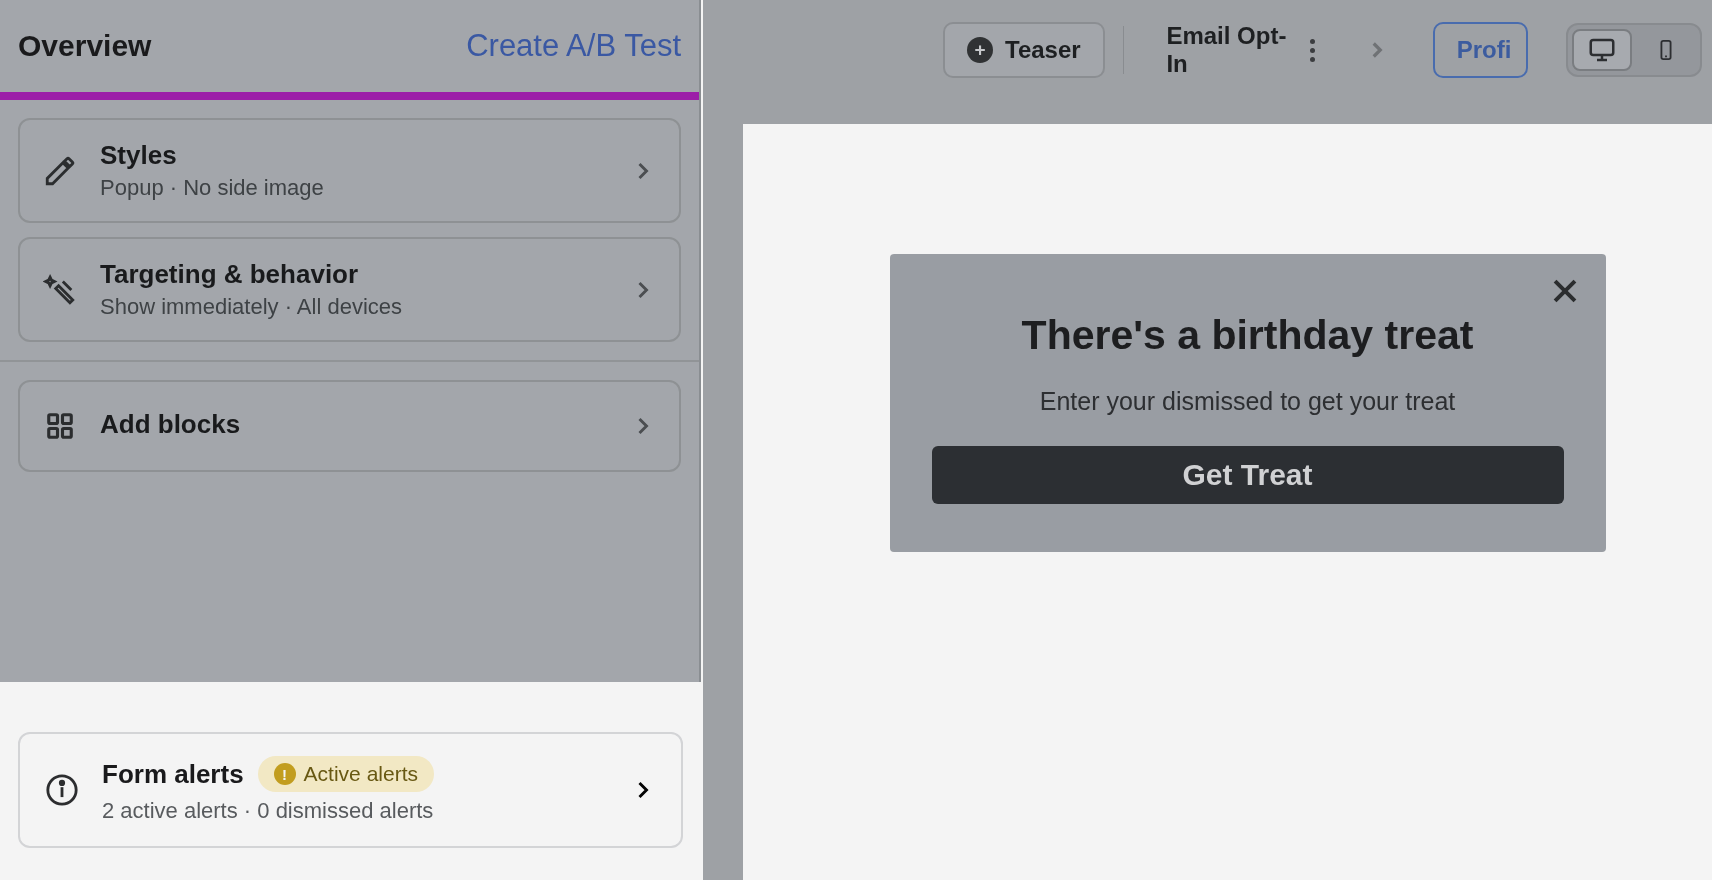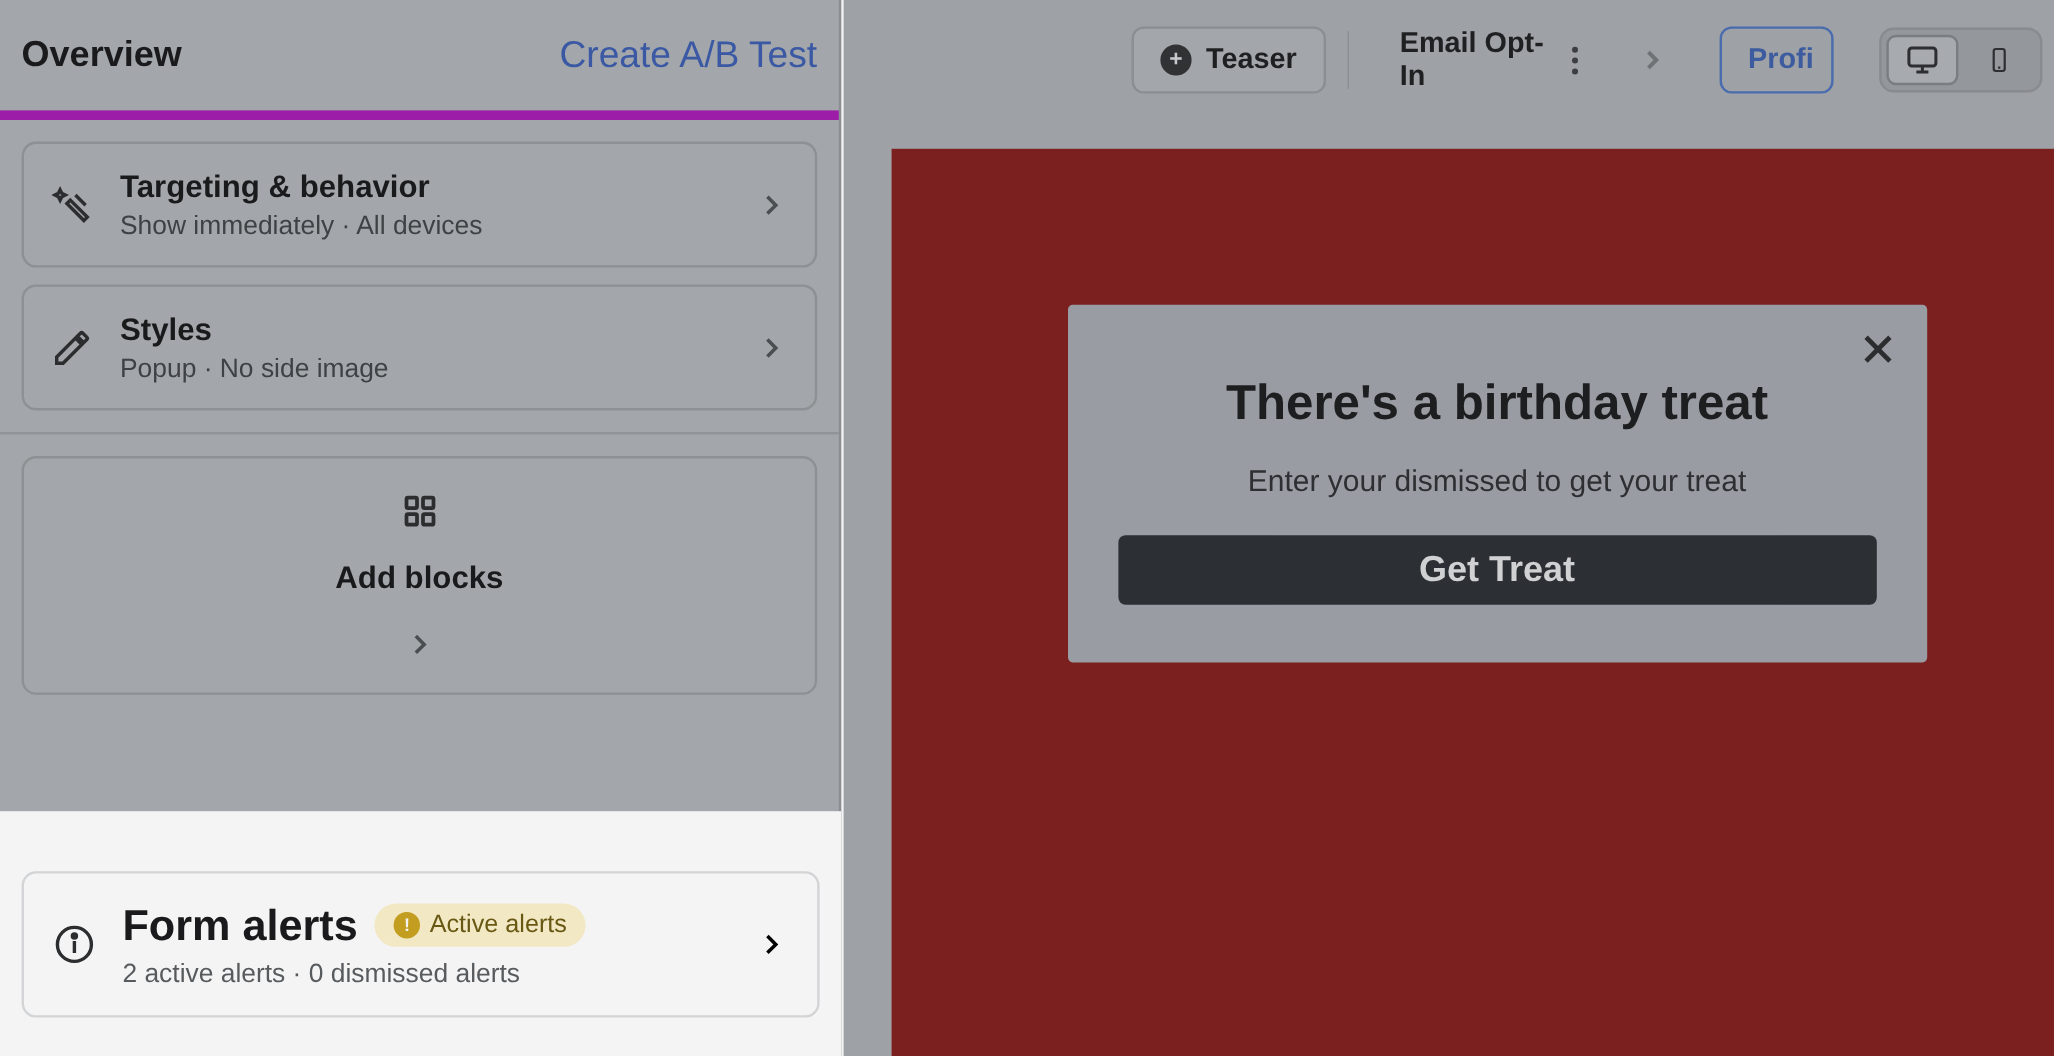--- a/index.html
+++ b/index.html
@@ -44,21 +44,21 @@
   }
   .alerts-card {
     border: 2px solid #dcdde0; border-radius: 12px;
     background: #ffffff;
     padding: 22px 24px;
     display: flex; align-items: center; gap: 22px;
   }
   .alerts-card .icon-slot { width: 36px; height: 36px; display:flex; align-items:center; justify-content:center; color:#2b2c2e; flex:0 0 36px;}
   .alerts-card .text { flex: 1 1 auto; }
   .alerts-title-row { display:flex; align-items:center; gap:14px; margin-bottom:6px;}
-  .alerts-title { font-size: 36px; font-weight: 700; color: #18181a; }
+  .alerts-title { font-size: 26px; font-weight: 700; color: #18181a; }
   .badge {
     display:inline-flex; align-items:center; gap:8px;
     background: #fdf3cc; color:#6b5a10;
     border-radius: 999px; padding: 6px 16px; font-size: 21px; font-weight:500;
   }
   .badge .dot {
     width: 22px; height: 22px; border-radius: 50%;
     background: #caa31d; color:#fff; display:flex;align-items:center;justify-content:center;
     font-size:15px; font-weight:700;
   }
@@ -94,21 +94,21 @@
     border: 2px solid #8d9094; border-radius: 12px;
     background:#9a9da2; display:flex; align-items:center; padding:4px; gap:4px;
     margin-left: 20px;
   }
   .device-btn { width:60px;height:42px;border-radius:8px;display:flex;align-items:center;justify-content:center;color:#2b2d30;}
   .device-btn.active { background:#aeb1b6; border:2px solid #7e8185;}
 
   
   .canvas {
     position:absolute; left:40px; right:0; top: 124px; bottom:0;
-    background:#7f1d1d;
+    background:#ffffff;
     display:flex; align-items:flex-start; justify-content:center;
     padding-top: 130px;
     padding-left: 40px;
   }
   .popup {
     width: 716px; background:#9fa3a9; border-radius:4px;
     padding: 42px 42px 48px; position:relative;
   }
   .popup .close {
     position:absolute; top:20px; right:24px; width:34px;height:34px;color:#2a2c2e;
@@ -145,54 +145,54 @@
   <div class="sidebar-header">
     <h1>Overview</h1>
     <a class="ab-link">Create A/B Test</a>
   </div>
 
   <div class="sidebar-body">
 
     <div class="card">
       <div class="icon-slot">
         <svg viewBox="0 0 24 24" width="34" height="34" fill="none" stroke="currentColor" stroke-width="2">
+            <path d="M3 17.25V21h3.75L17.81 9.94l-3.75-3.75L3 17.25zM20.71 7.04a1 1 0 0 0 0-1.41l-2.34-2.34a1 1 0 0 0-1.41 0l-1.83 1.83 3.75 3.75 1.83-1.83z"></path>
+          </svg>
+      </div>
+      <div class="text">
+        <div class="title">Styles</div>
+        <div class="sub">Popup  ·  No side image</div>
+      </div>
+      <div class="chev">
+        <svg viewBox="0 0 24 24" width="28" height="28" fill="none" stroke="currentColor" stroke-width="2.5">
+            <polyline points="9 6 15 12 9 18"></polyline>
+          </svg>
+      </div>
+    </div>
+
+    <div class="card">
+      <div class="icon-slot">
+        <svg viewBox="0 0 24 24" width="34" height="34" fill="none" stroke="currentColor" stroke-width="2">
             <path d="M5 3l1 2 2 1-2 1-1 2-1-2-2-1 2-1 1-2zM14 6l6 6M11 9l10 10-2 2L9 11l2-2z"></path>
           </svg>
       </div>
       <div class="text">
         <div class="title">Targeting &amp; behavior</div>
         <div class="sub">Show immediately  ·  All devices</div>
       </div>
       <div class="chev">
         <svg viewBox="0 0 24 24" width="28" height="28" fill="none" stroke="currentColor" stroke-width="2.5">
             <polyline points="9 6 15 12 9 18"></polyline>
           </svg>
       </div>
     </div>
 
-    <div class="card">
-      <div class="icon-slot">
-        <svg viewBox="0 0 24 24" width="34" height="34" fill="none" stroke="currentColor" stroke-width="2">
-            <path d="M3 17.25V21h3.75L17.81 9.94l-3.75-3.75L3 17.25zM20.71 7.04a1 1 0 0 0 0-1.41l-2.34-2.34a1 1 0 0 0-1.41 0l-1.83 1.83 3.75 3.75 1.83-1.83z"></path>
-          </svg>
-      </div>
-      <div class="text">
-        <div class="title">Styles</div>
-        <div class="sub">Popup  ·  No side image</div>
-      </div>
-      <div class="chev">
-        <svg viewBox="0 0 24 24" width="28" height="28" fill="none" stroke="currentColor" stroke-width="2.5">
-            <polyline points="9 6 15 12 9 18"></polyline>
-          </svg>
-      </div>
-    </div>
-
     <div class="divider"></div>
 
-    <div class="card" style="padding-top:26px;padding-bottom:26px;flex-direction:column;">
+    <div class="card" style="padding-top:26px;padding-bottom:26px;">
       <div class="icon-slot">
         <svg viewBox="0 0 24 24" width="30" height="30" fill="none" stroke="currentColor" stroke-width="2.5">
             <rect x="3" y="3" width="7" height="7" rx="1"></rect>
             <rect x="14" y="3" width="7" height="7" rx="1"></rect>
             <rect x="3" y="14" width="7" height="7" rx="1"></rect>
             <rect x="14" y="14" width="7" height="7" rx="1"></rect>
           </svg>
       </div>
       <div class="text">
         <div class="title">Add blocks</div>

